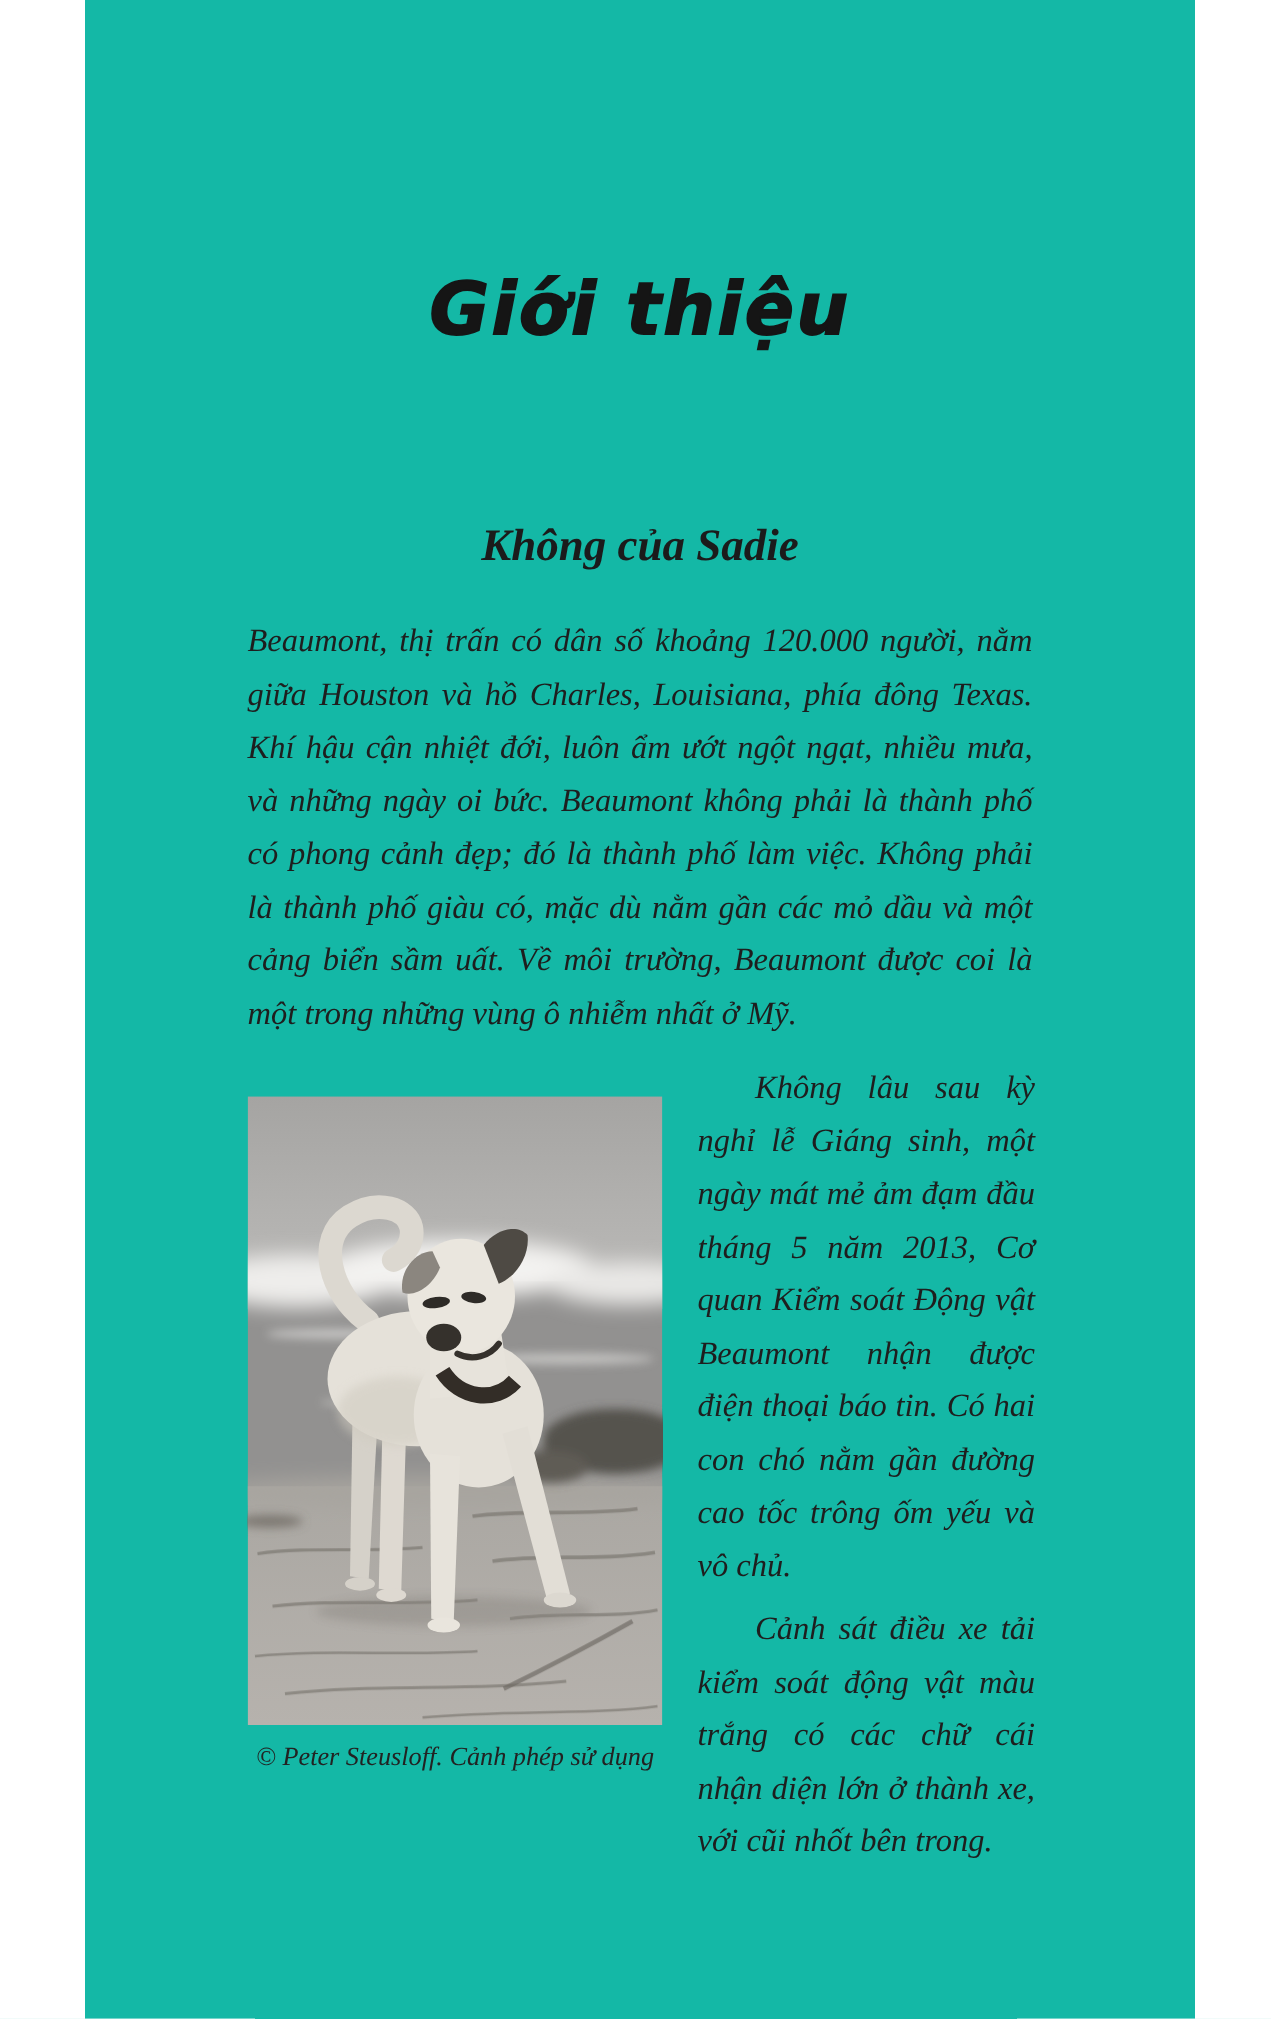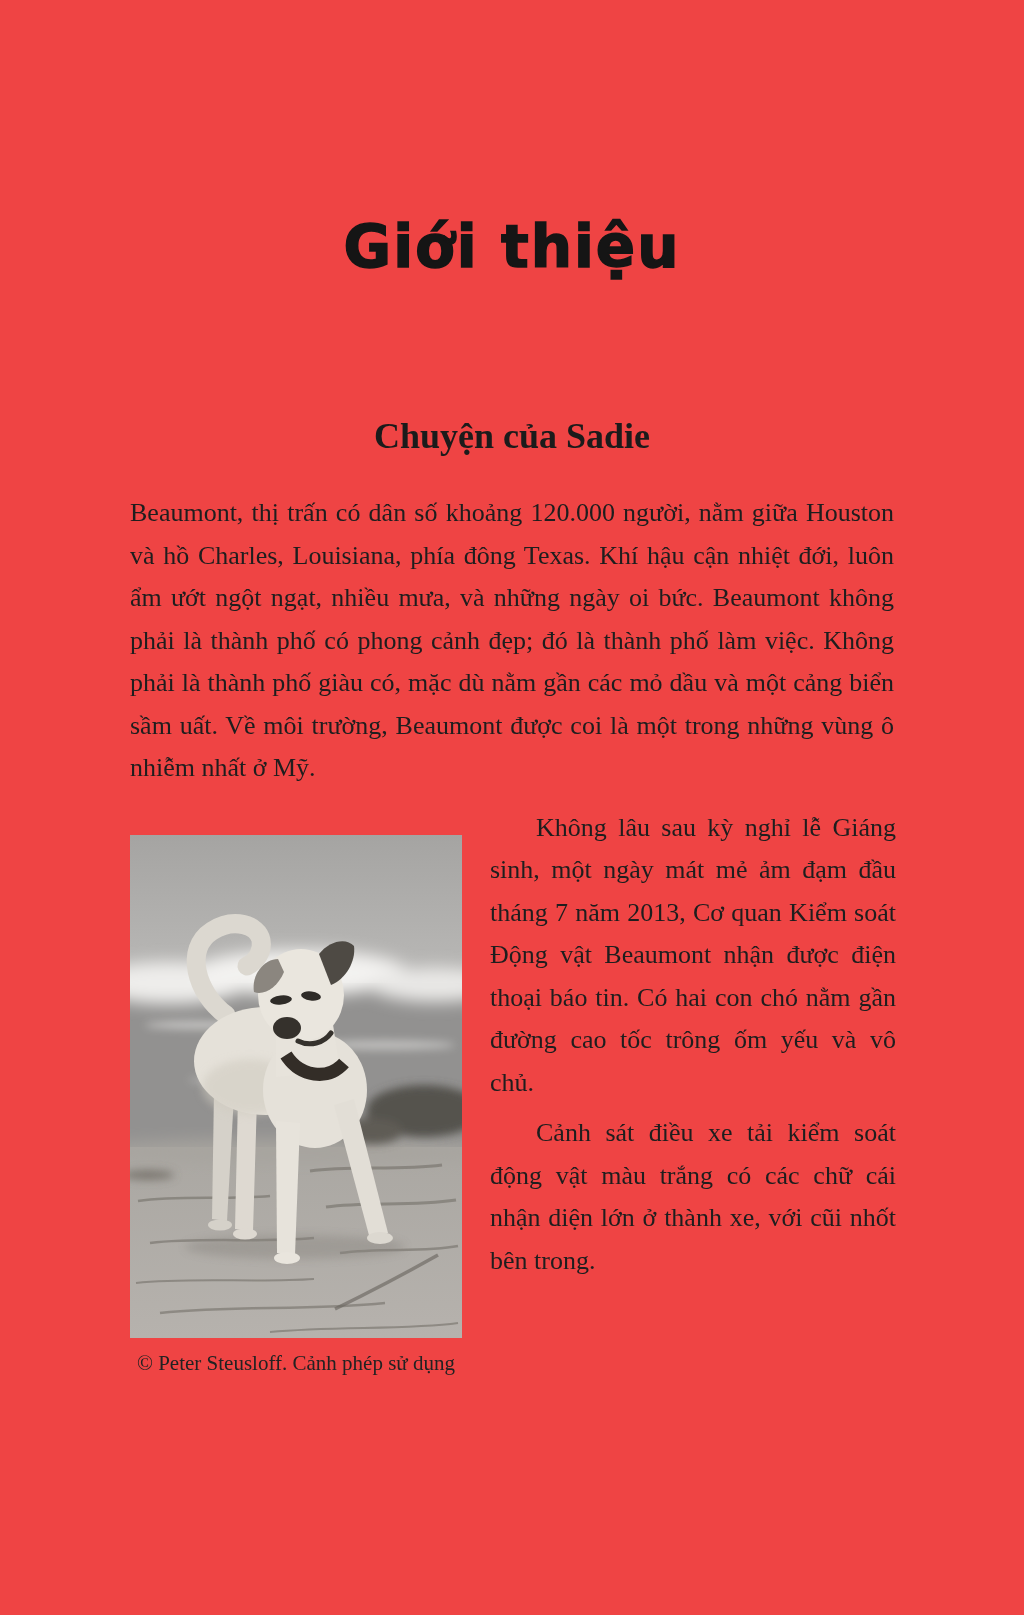--- a/index.html
+++ b/index.html
@@ -1,24 +1,25 @@
 <!DOCTYPE html>
 <html lang="vi"><head>
 <meta charset="utf-8">
 <style>
   html, body { margin: 0; padding: 0; background: #ffffff; }
   .page {
     position: relative;
-    width: 1024px;
+    width: 888px;
     height: 1615px;
     margin: 0 auto;
-    background: #ef4444;
+    background: #14b8a6;
     color: #1e1e1e;
     overflow: hidden;
     font-family: "Liberation Serif", "DejaVu Serif", serif;
+    font-style: italic;
   }
   .title {
     margin: 214px 0 0 0;
     text-align: center;
     font-family: "DejaVu Sans", sans-serif;
     font-weight: bold;
     font-size: 58px;
     line-height: 66px;
     letter-spacing: 2px;
     color: #151515;
@@ -73,21 +74,21 @@
   .col .para-indent { text-indent: 46px; margin: 0; }
   .col .para-indent + .para-indent { margin-top: 8px; }
 </style>
 </head>
 <body>
 
 <div class="page">
 
   <h1 class="title">Giới thiệu</h1>
 
-  <h2 class="subtitle">Chuyện của Sadie</h2>
+  <h2 class="subtitle">Không của Sadie</h2>
 
   <p class="body-text para-full">Beaumont, thị trấn có dân số khoảng 120.000 người, nằm giữa Houston và hồ Charles, Louisiana, phía đông Texas. Khí hậu cận nhiệt đới, luôn ẩm ướt ngột ngạt, nhiều mưa, và những ngày oi bức. Beaumont không phải là thành phố có phong cảnh đẹp; đó là thành phố làm việc. Không phải là thành phố giàu có, mặc dù nằm gần các mỏ dầu và một cảng biển sầm uất. Về môi trường, Beaumont được coi là một trong những vùng ô nhiễm nhất ở Mỹ.</p>
 
   <div class="media-row">
 
     <figure class="figure">
       <div class="photo">
         <svg width="332" height="503" viewBox="0 0 332 503" xmlns="http://www.w3.org/2000/svg">
           <defs>
             <linearGradient id="gSky" x1="0" y1="0" x2="0" y2="1">
@@ -170,19 +171,19 @@
             <ellipse cx="157" cy="193" rx="14" ry="11" fill="#35312c"></ellipse>
             <path d="M168,206 C180,212 194,208 201,198" stroke="#35312c" stroke-width="5" fill="none" stroke-linecap="round"></path>
             <path d="M156,220 C170,242 198,246 214,228" stroke="#332d27" stroke-width="13" fill="none"></path>
           </g>
         </svg>
       </div>
       <figcaption class="caption">© Peter Steusloff. Cảnh phép sử dụng</figcaption>
     </figure>
 
     <div class="col body-text">
-      <p class="para-indent">Không lâu sau kỳ nghỉ lễ Giáng sinh, một ngày mát mẻ ảm đạm đầu tháng 7 năm 2013, Cơ quan Kiểm soát Động vật Beaumont nhận được điện thoại báo tin. Có hai con chó nằm gần đường cao tốc trông ốm yếu và vô chủ.</p>
+      <p class="para-indent">Không lâu sau kỳ nghỉ lễ Giáng sinh, một ngày mát mẻ ảm đạm đầu tháng 5 năm 2013, Cơ quan Kiểm soát Động vật Beaumont nhận được điện thoại báo tin. Có hai con chó nằm gần đường cao tốc trông ốm yếu và vô chủ.</p>
       <p class="para-indent">Cảnh sát điều xe tải kiểm soát động vật màu trắng có các chữ cái nhận diện lớn ở thành xe, với cũi nhốt bên trong.</p>
     </div>
 
   </div>
 
 </div>
 
 </body></html>

